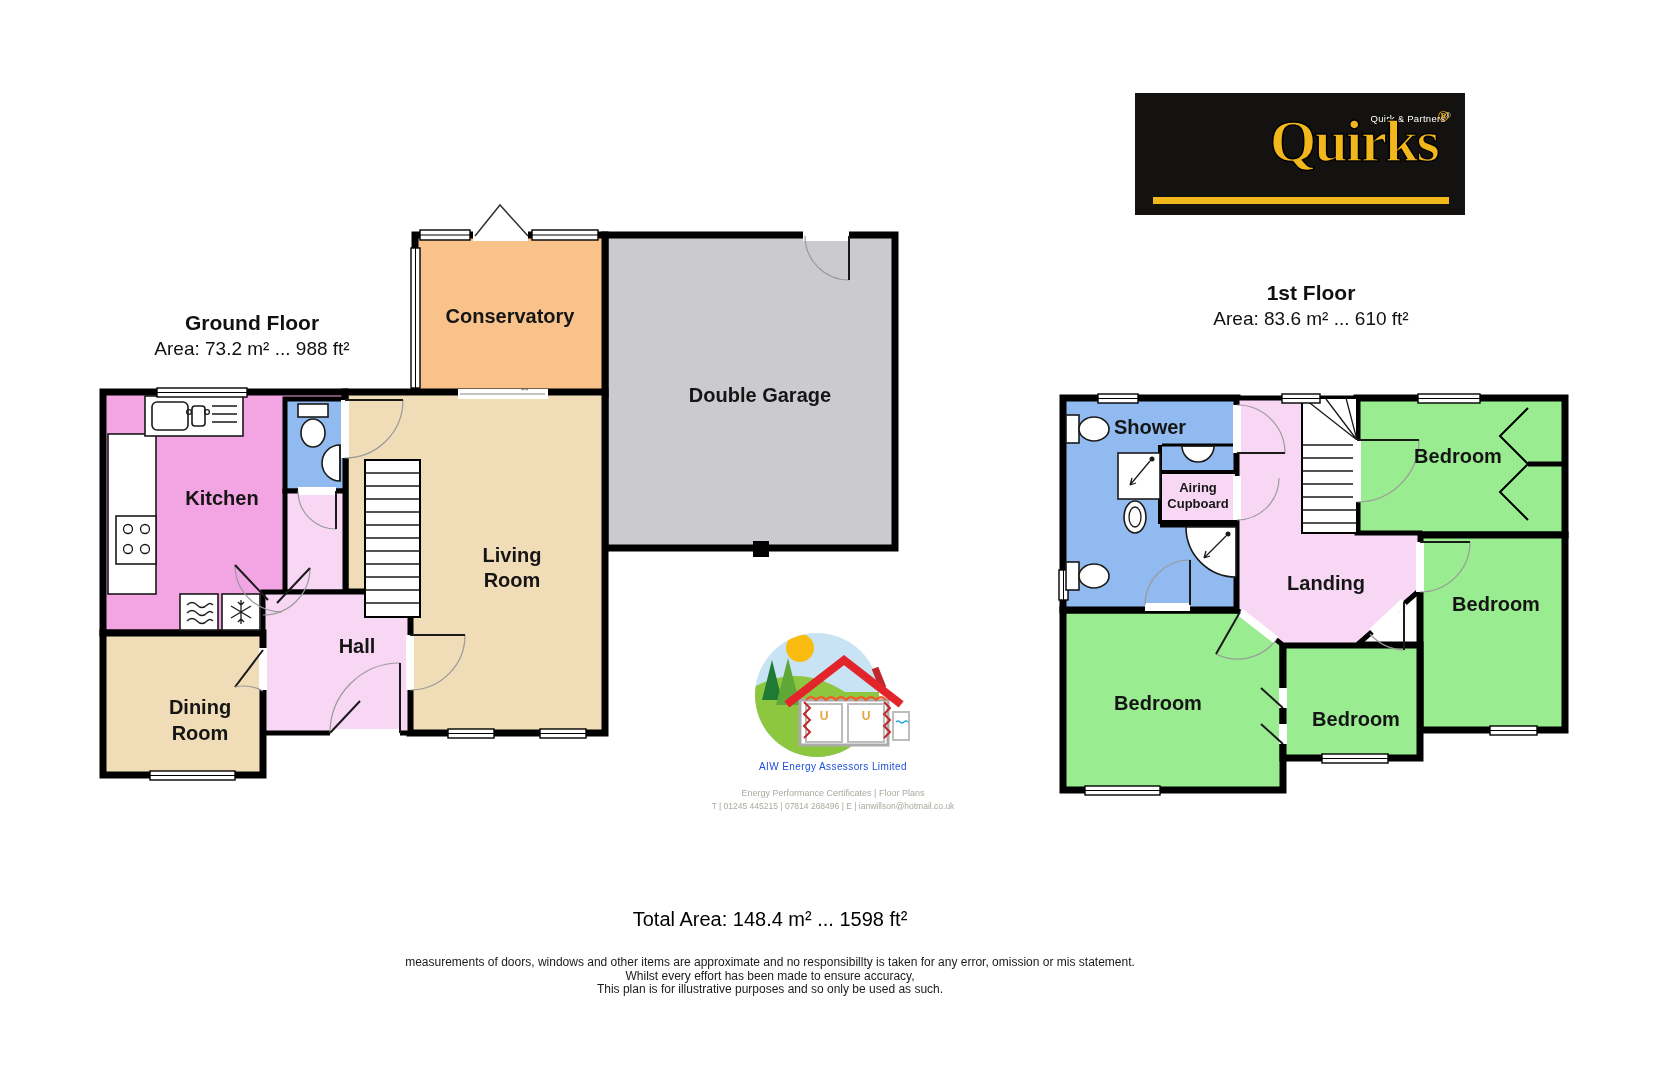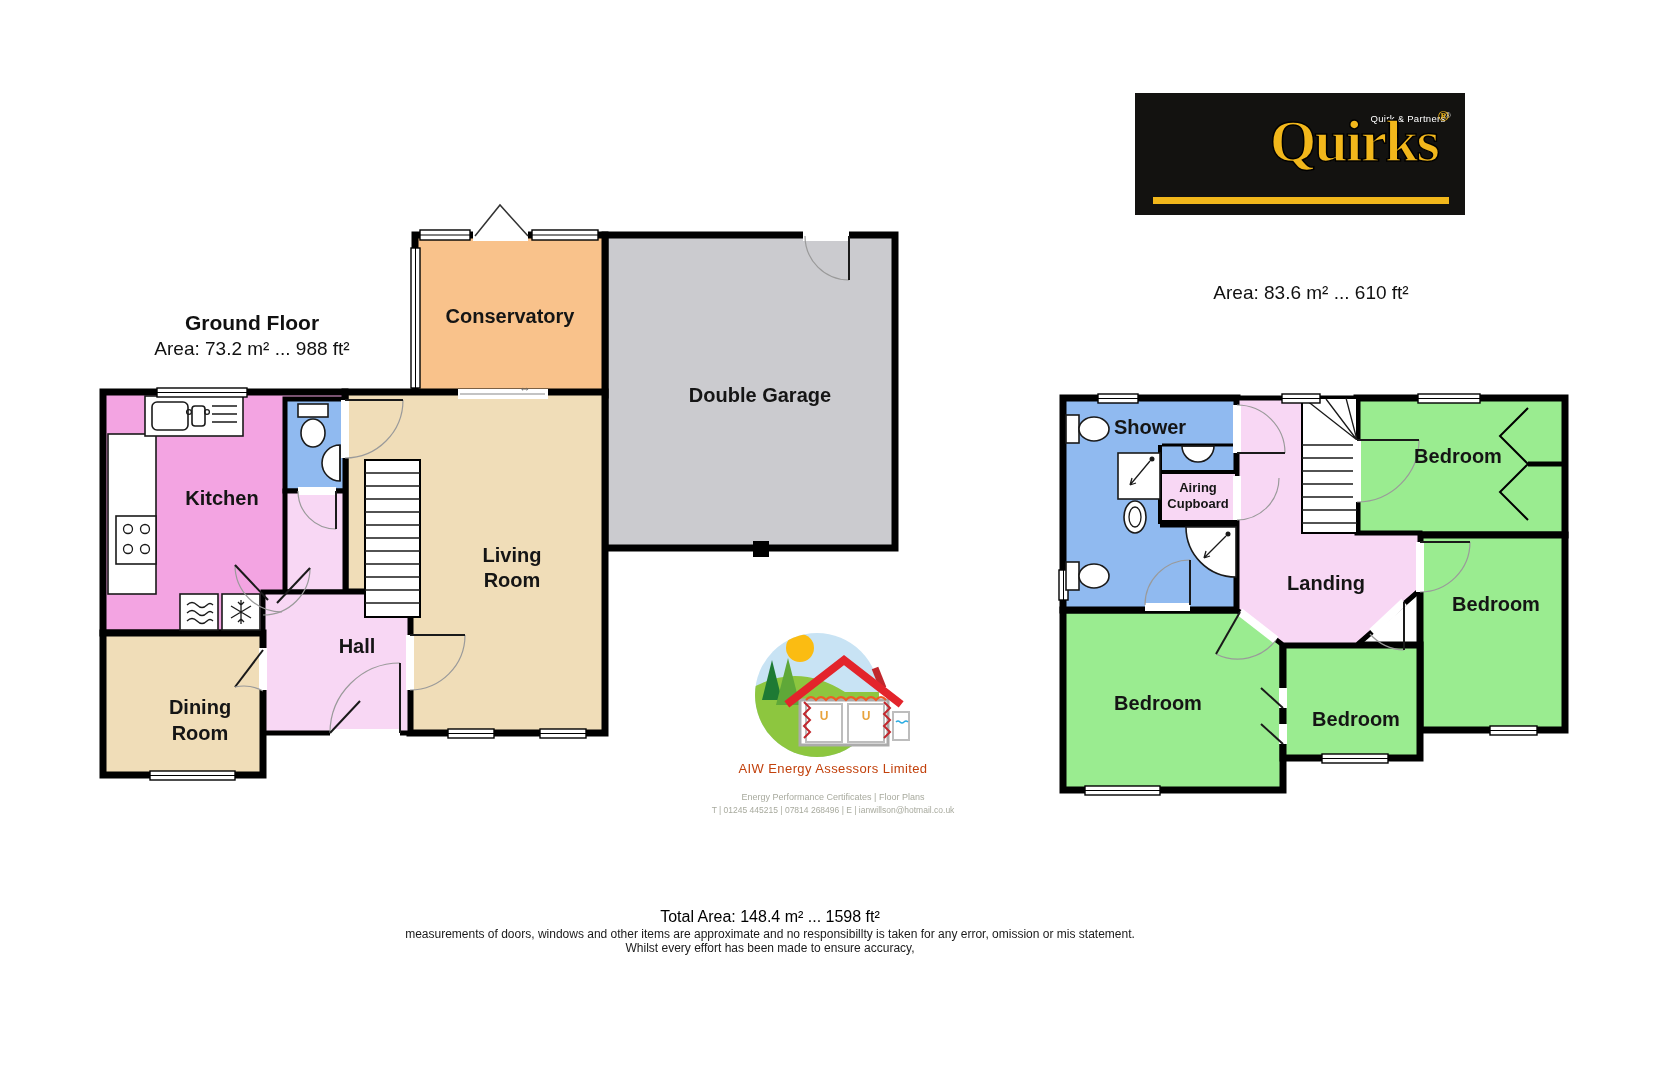--- a/index.html
+++ b/index.html
@@ -24,39 +24,40 @@
   .quirks{position:absolute;left:1135px;top:93px;width:330px;height:122px;background:#131210;}
   .q-partners{position:absolute;top:19px;right:14px;color:#fff;font-size:9.5px;letter-spacing:.3px;}
   .q-partners sup{font-size:7px;}
   .q-word{position:absolute;left:0;right:16px;top:14px;text-align:right;
           font-family:Liberation Serif, serif;font-weight:bold;font-size:60px;
           color:#F2B71B;-webkit-text-stroke:1.5px #000;letter-spacing:-2px;}
   .q-word sup{font-size:15px;-webkit-text-stroke:0;vertical-align:40px;letter-spacing:0;}
   .q-bar{position:absolute;left:18px;right:16px;bottom:11px;height:7px;background:#F2B71B;}
   
   .aiw-text{position:absolute;left:683px;top:761px;width:300px;text-align:center;}
-  .aiw-name{font-size:13px;color:#c2410c;letter-spacing:.4px;}
+  .aiw-name{font-size:10px;color:#1d4ed8;letter-spacing:.4px;}
   .aiw-serv{font-size:9px;color:#A8AA9E;margin-top:16px;}
   .aiw-contact{font-size:8.5px;color:#A8AA9E;margin-top:3px;}
   
   .summary{position:absolute;left:35px;top:908px;width:1470px;text-align:center;color:#000;}
-  .total{font-size:16px;margin-bottom:2px;}
+  .total{font-size:20px;margin-bottom:25px;}
   .disc{font-size:12px;line-height:13.5px;color:#1a1a1a;}
 </style>
 </head>
 <body>
 
 <div id="stage">
 
   <div class="fp-header" style="left:102px;top:262px;width:300px;margin-top:48px;">
     <div class="fp-title">Ground Floor</div>
     <div class="fp-area">Area: 73.2 m² ... 988 ft²</div>
   </div>
 
   <div class="fp-header" style="left:1161px;top:280px;width:300px;">
+    <div class="fp-title">1st Floor</div>
     <div class="fp-area">Area: 83.6 m² ... 610 ft²</div>
   </div>
 
   <svg style="left:95px;top:195px;" width="815" height="600" viewBox="95 195 815 600">
 
     <rect x="605" y="235" width="290" height="313" class="room w7" fill="#CBCBCF"></rect>
     <rect x="415" y="235" width="190" height="160" class="room w7" fill="#F9C28B"></rect>
     <polygon points="345,392 605,392 605,733 410,733 410,592 345,592" class="room w7" fill="#F0DDB8"></polygon>
     <rect x="103" y="392" width="242" height="241" class="room w7" fill="#F3A4E2"></rect>
     <rect x="285" y="399" width="60" height="92" class="room w5" fill="#90BAF0"></rect>
@@ -343,15 +344,16 @@
   <div class="aiw-text">
     <div class="aiw-name">AIW Energy Assessors Limited</div>
     <div class="aiw-serv">Energy Performance Certificates | Floor Plans</div>
     <div class="aiw-contact">T | 01245 445215 | 07814 268496 | E | ianwillson@hotmail.co.uk</div>
   </div>
 
   <div class="summary">
     <div class="total">Total Area: 148.4 m² ... 1598 ft²</div>
     <div class="disc">measurements of doors, windows and other items are approximate and no responsibillty is taken for any error, omission or mis statement.</div>
     <div class="disc">Whilst every effort has been made to ensure accuracy,</div>
+    <div class="disc">This plan is for illustrative purposes and so only be used as such.</div>
   </div>
 
 </div>
 
 </body></html>

